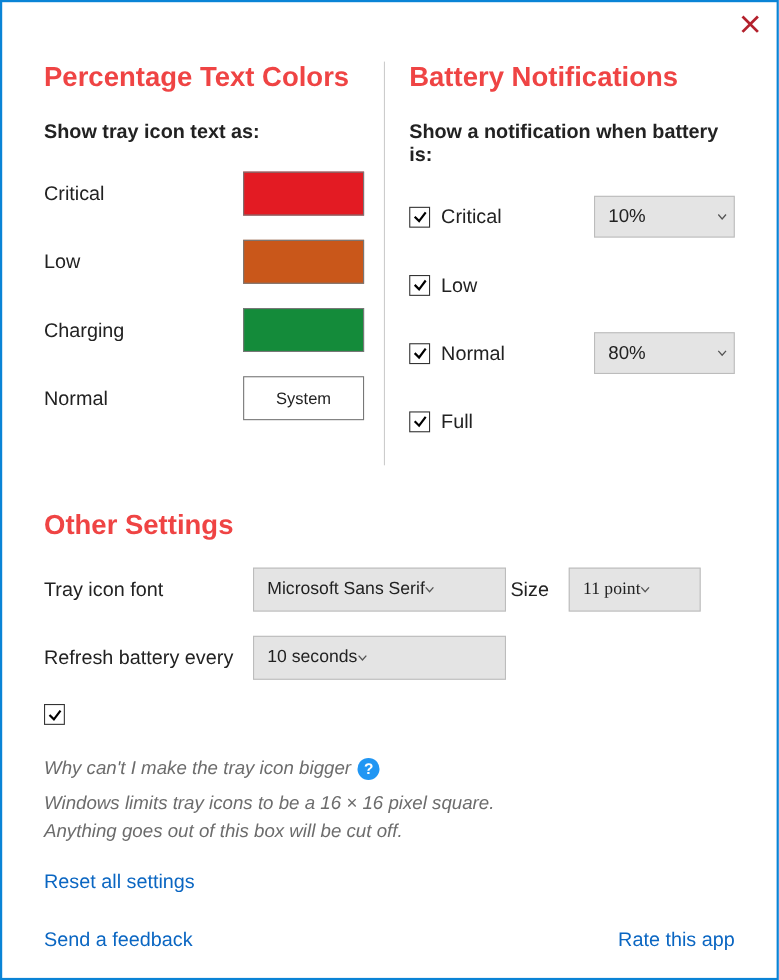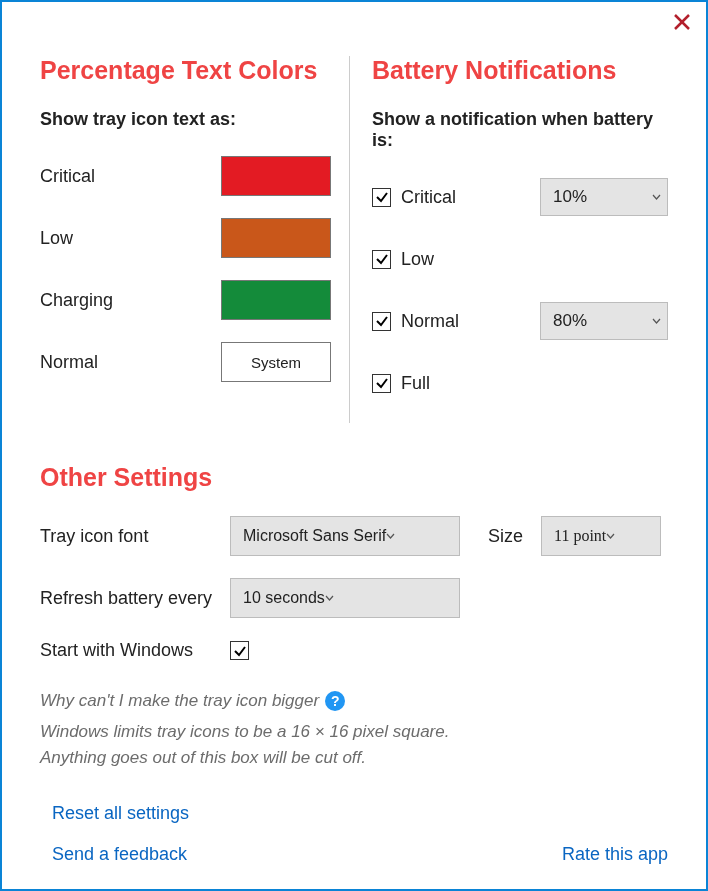--- a/index.html
+++ b/index.html
@@ -131,21 +131,21 @@
     width: 230px;
     height: 40px;
     background: #e4e4e4;
     border:1px solid #bcbcbc;
     display:flex;align-items:center;
     padding: 0 10px 0 12px;
     font-size: 16px;
     cursor:pointer;
     position:relative;
   }
-  .size-lbl { margin-left: 28px; font-size:18px; }
+  .size-lbl { margin-left: 4px; font-size:18px; }
   .dd-size {
     width: 120px;
     height: 40px;
     background:#e4e4e4;
     border:1px solid #bcbcbc;
     display:flex;align-items:center;
     padding:0 8px 0 12px;
     font-size:16px;
     cursor:pointer;
     position:relative;
@@ -172,21 +172,21 @@
     font-size:14px;font-style:normal;
   }
   .faq-a { font-style: italic; font-size:17px; line-height:1.5; }
 
   .footer-links {
     position:absolute;
     left:38px; right:38px; bottom:24px;
     font-size:18px;
   }
   .link { color:#0a66c2; cursor:pointer; }
-  .footer-links .left-links { display:flex; flex-direction:column; gap:20px;margin-left:12px; }
+  .footer-links .left-links { display:flex; flex-direction:column; gap:32px; }
   .footer-links .rate { position:absolute; right:0; bottom:0; }
 </style>
 </head>
 <body>
 
 <div class="window">
 
   <div class="close-x">
     <svg width="20" height="20" viewBox="0 0 20 20">
       <line x1="3" y1="3" x2="17" y2="17" stroke="#b3202c" stroke-width="2.5"></line>
@@ -315,21 +315,20 @@
           <span>10 seconds</span>
           <span class="caret">
               <svg width="9" height="6">
                 <polyline points="1,1 4.5,5 8,1" fill="none" stroke="#555" stroke-width="1.2"></polyline>
               </svg>
             </span>
         </div>
       </div>
 
       <div class="setting-row">
-        <span class="slbl">Start with Windows</span>
         <div class="chk">
           <svg width="14" height="14" viewBox="0 0 14 14">
               <polyline points="2,7 6,11 12,3" fill="none" stroke="#000" stroke-width="2"></polyline>
             </svg>
         </div>
       </div>
 
       <div class="faq">
         <div class="faq-q">
           <span>Why can't I make the tray icon bigger</span>

